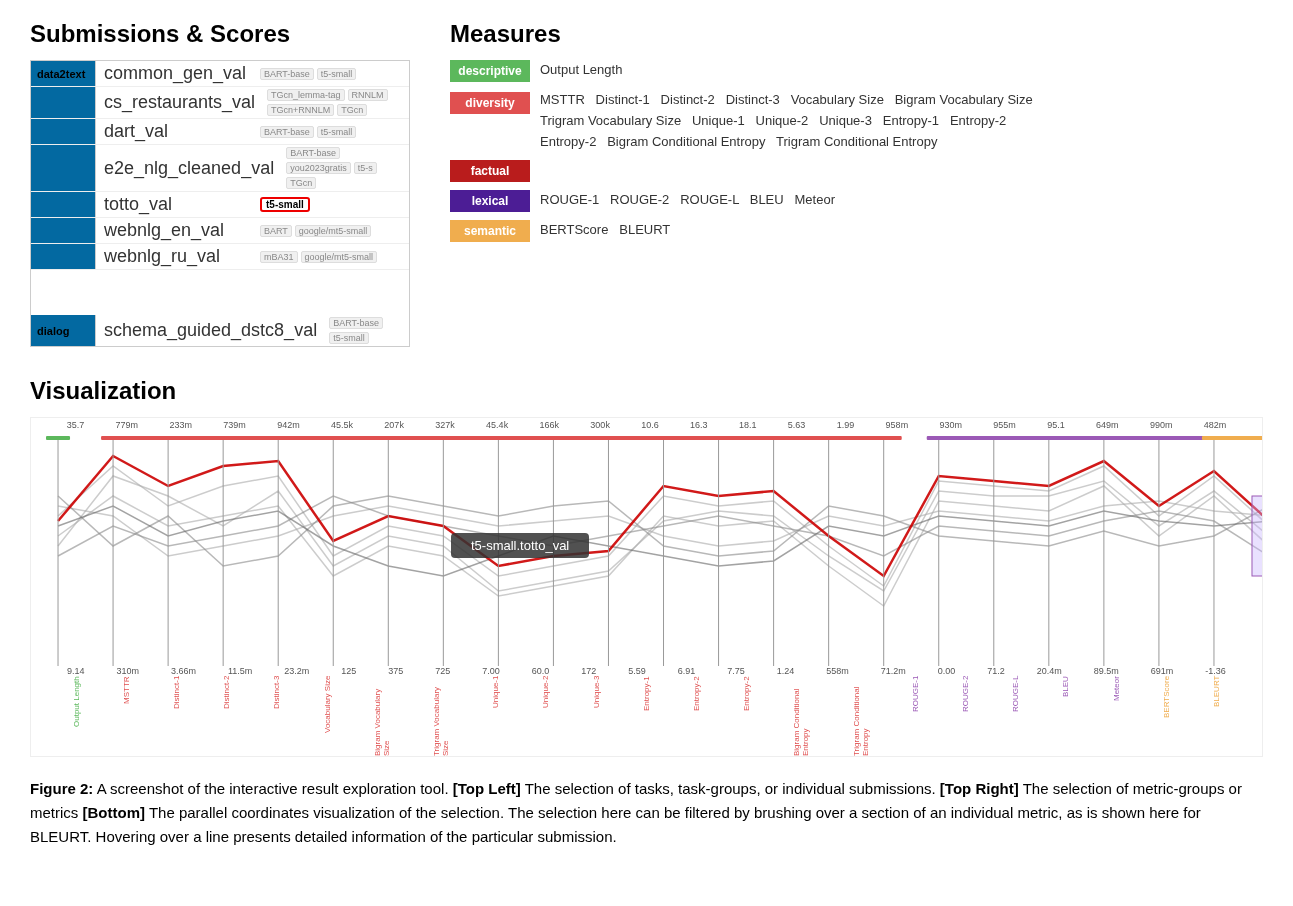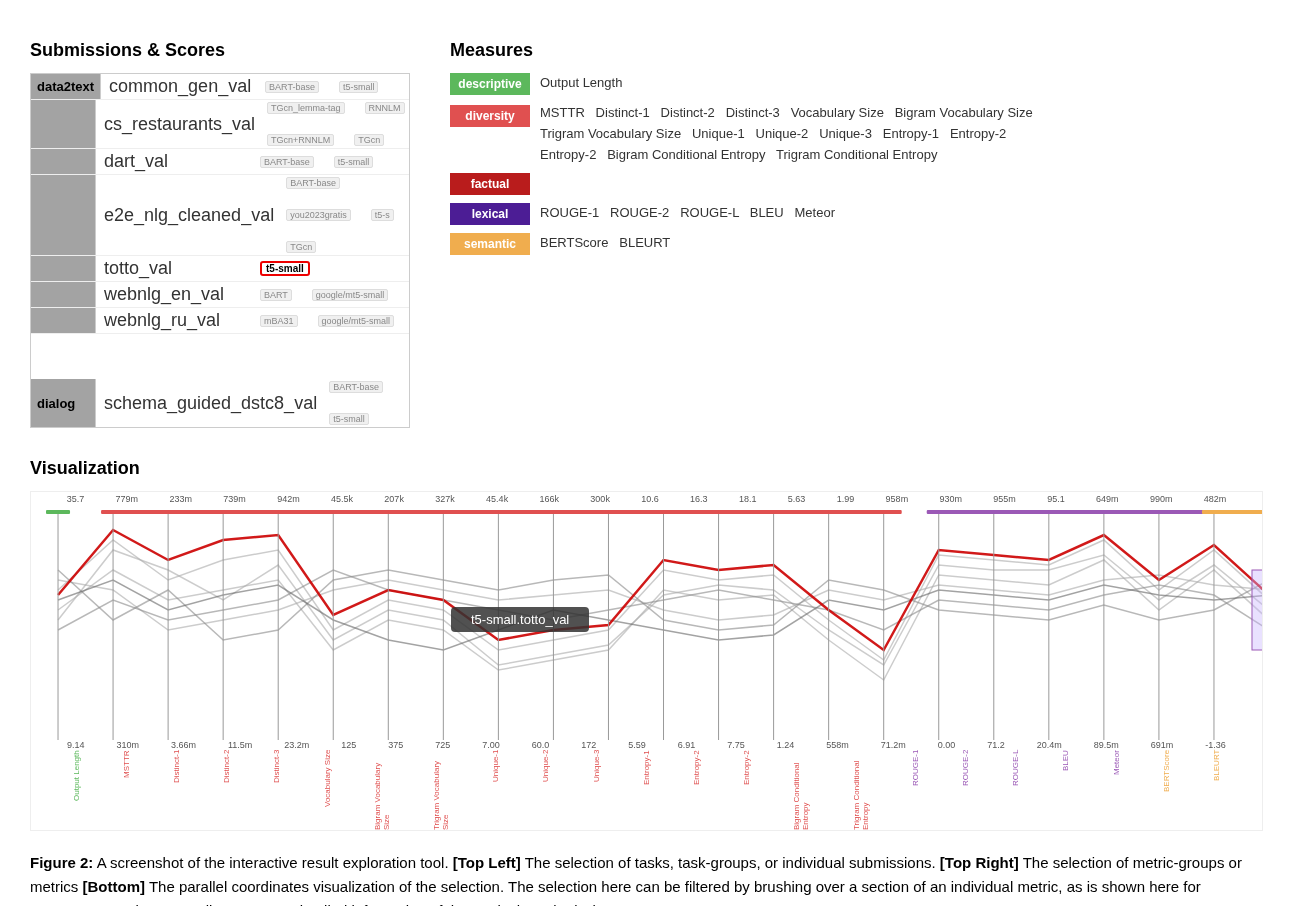--- a/index.html
+++ b/index.html
@@ -16,60 +16,59 @@
       gap: 40px;
       margin-bottom: 30px;
     }
     .submissions-panel {
       flex: 0 0 380px;
     }
     .measures-panel {
       flex: 1;
     }
     h2 {
-      font-size: 18px;
+      font-size: 24px;
       font-weight: bold;
       margin-bottom: 12px;
-      margin-top: 20px;
     }
     .submissions-table {
       border: 1px solid #ccc;
       font-size: 12px;
     }
     .sub-row {
       display: flex;
       align-items: center;
       border-bottom: 1px solid #eee;
       min-height: 24px;
     }
     .sub-row:last-child { border-bottom: none; margin-top: 45px; }
     .task-label {
-      background: #a3a3a3;
+      background: #0369a1;
       padding: 2px 6px;
       font-weight: bold;
-      font-size: 13px;
+      font-size: 11px;
       min-width: 65px;
       align-self: stretch;
       display: flex;
       align-items: center;
       border-right: 1px solid #ccc;
     }
     .sub-name {
       padding: 2px 8px;
       font-size: 18px;
       color: #333;
       flex: 0 0 160px;
       font-weight: 500;
     }
     .sub-models {
       font-size: 9px;
       color: #888;
       flex: 1;
       display: flex;
-      gap: 20px;
+      gap: 3px;
       flex-wrap: wrap;
       align-items: center;
       padding: 2px 4px;
     }
     .model-tag {
       background: #f0f0f0;
       border: 1px solid #ddd;
       border-radius: 2px;
       padding: 0 3px;
       font-size: 9px;

